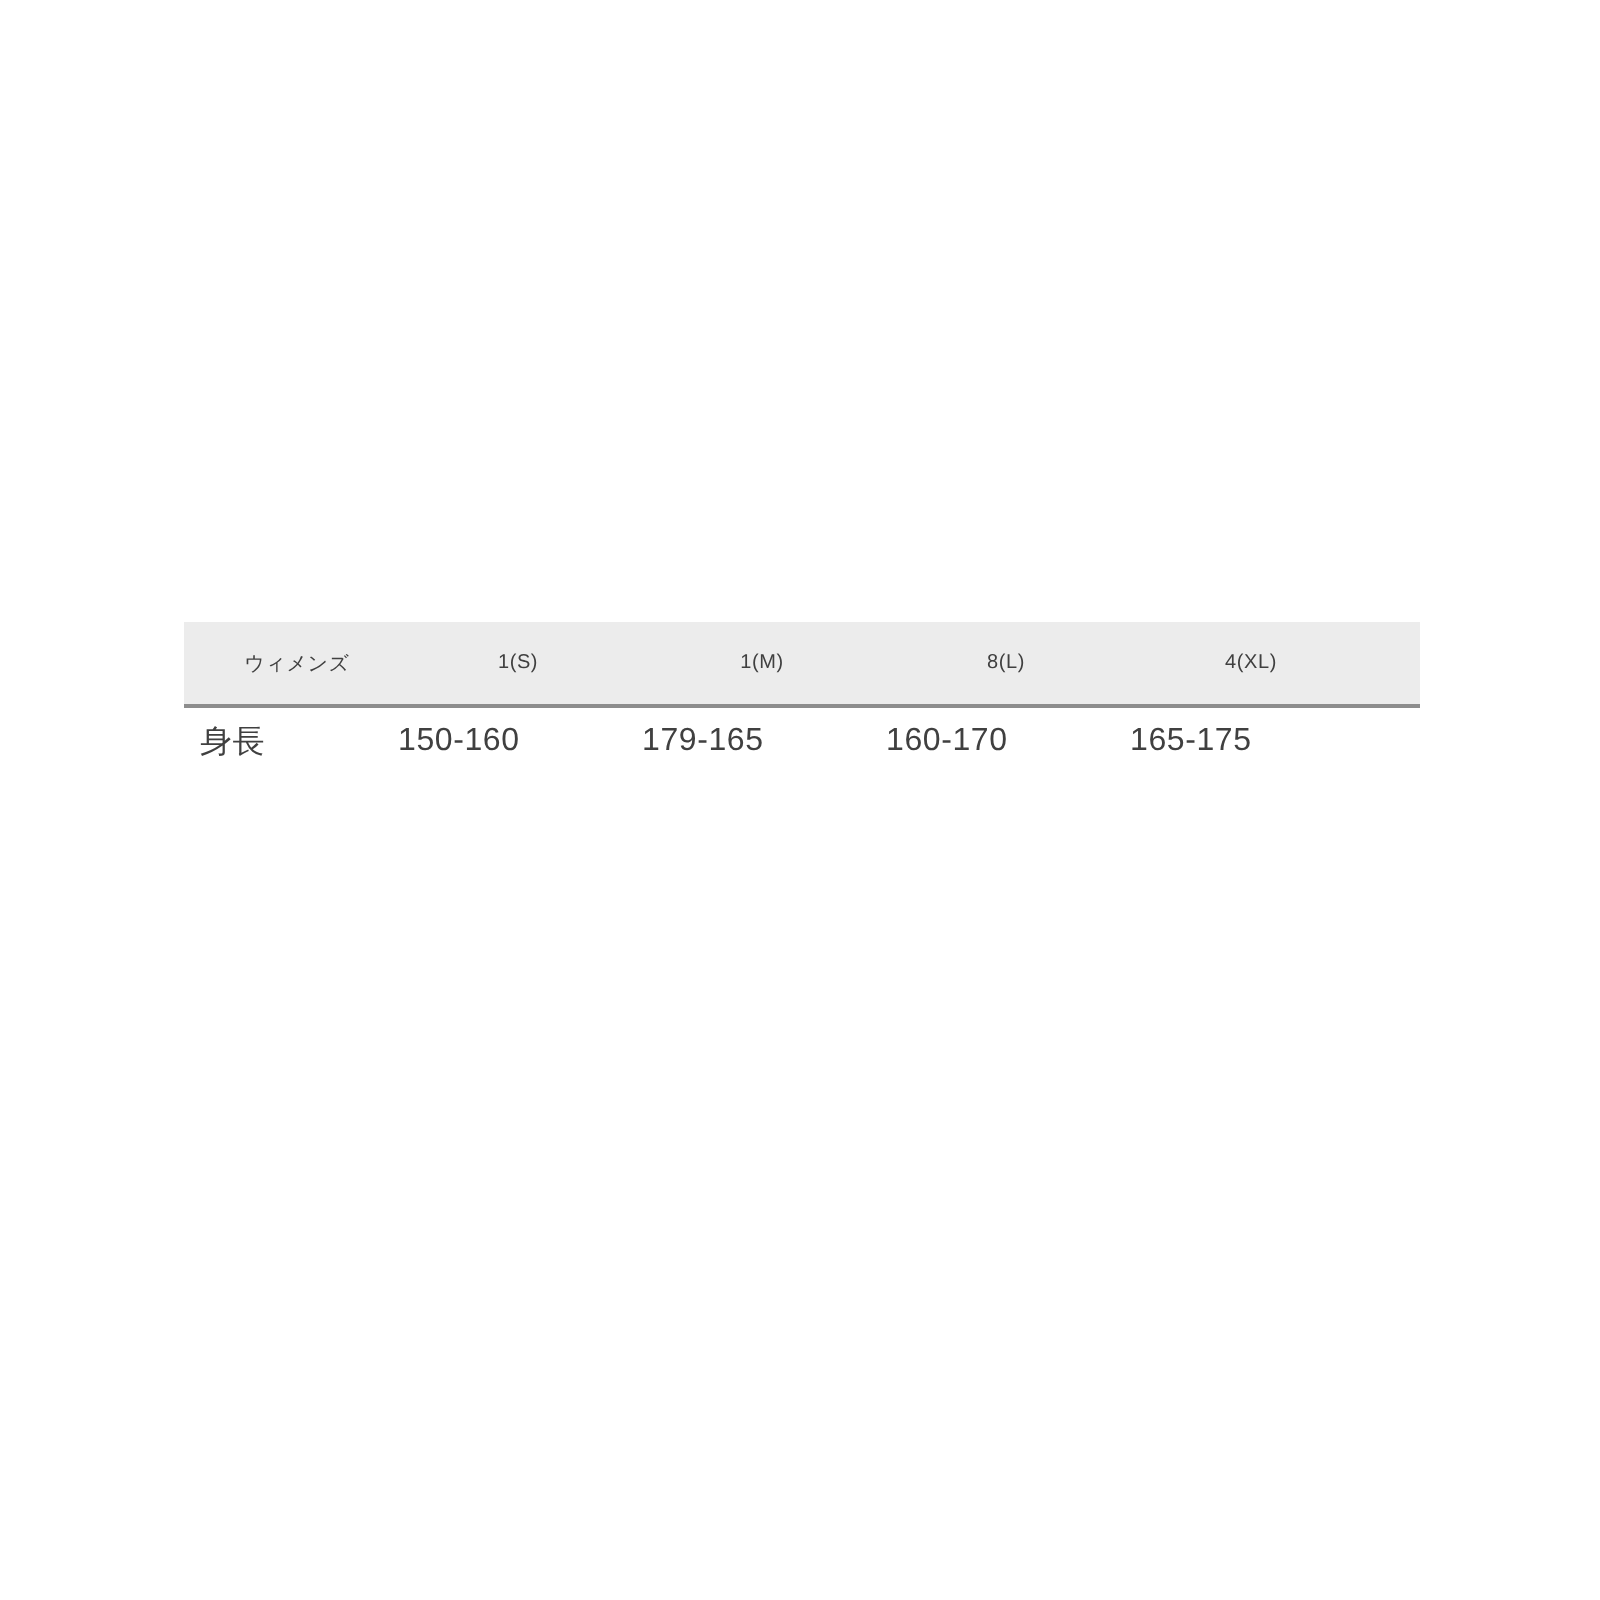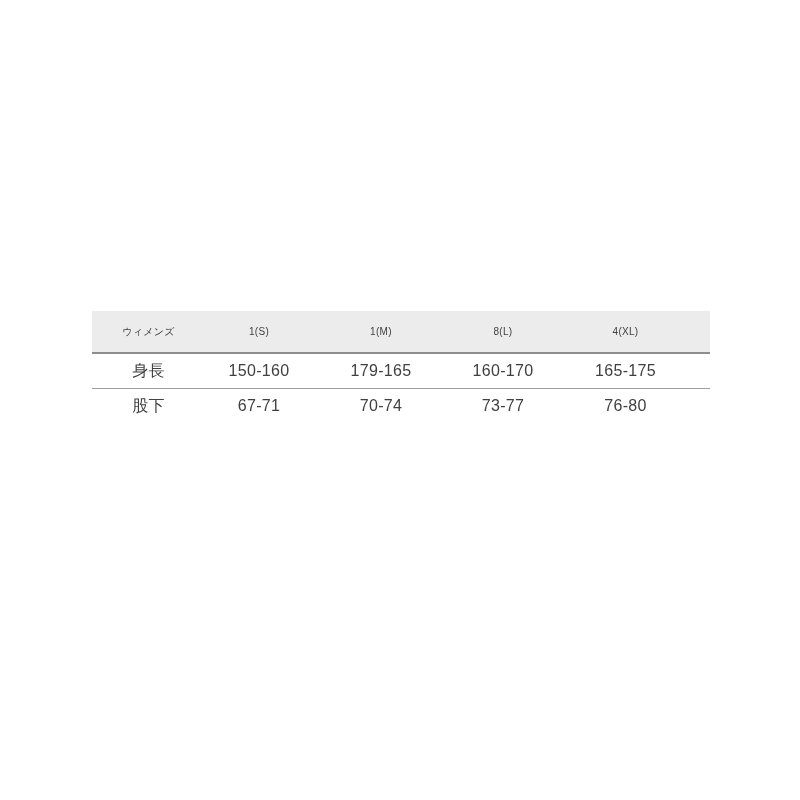--- a/index.html
+++ b/index.html
@@ -38,21 +38,21 @@
     letter-spacing: 0.3px;
     text-align: center;
     vertical-align: middle;
     border-bottom: 2px solid var(--strong-line, #8d8d8d);
   }
   tbody th, tbody td {
     height: 32px;
     font-weight: 400;
     font-size: 16px;
     letter-spacing: 0.3px;
-    text-align: center;
+    text-align: left;
     vertical-align: middle;
     border-bottom: 1px solid var(--row-line, #9e9e9e);
   }
   tbody tr:last-child th,
   tbody tr:last-child td {
     border-bottom: none;
   }
   .col-first { padding-left: 8px; }
   .col-last  { padding-right: 24px; }
 </style>
@@ -78,22 +78,15 @@
         </tr>
     </thead>
     <tbody>
         <tr>
           <th scope="row" class="col-first">身長</th>
           <td>150-160</td>
           <td>179-165</td>
           <td>160-170</td>
           <td class="col-last">165-175</td>
         </tr>
-        <tr>
-          <th scope="row" class="col-first">股下</th>
-          <td>67-71</td>
-          <td>70-74</td>
-          <td>73-77</td>
-          <td class="col-last">76-80</td>
-        </tr>
       </tbody>
   </table>
 </div>
 
 </body></html>

